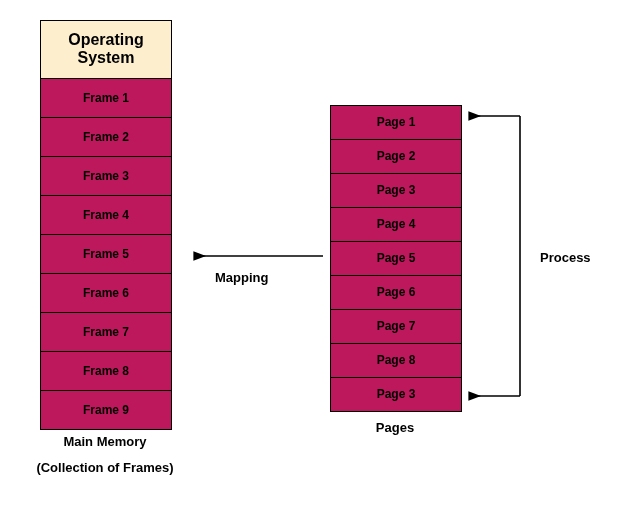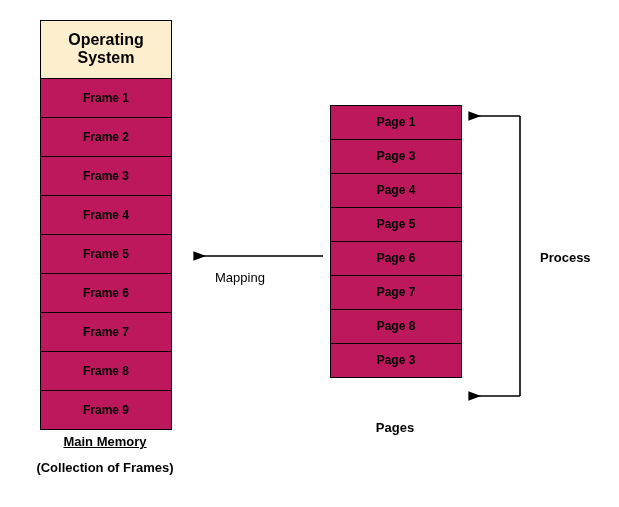--- a/index.html
+++ b/index.html
@@ -42,29 +42,29 @@
     line-height: 38px;
   }
   .col .cell:last-child { border-bottom: none; }
   .pagecol .cell { height: 33px; line-height: 33px; }
   .caption {
     position: absolute;
     text-align: center;
     font-size: 13px;
     font-weight: bold;
   }
-  .memcaption1 { left: 40px; top: 434px; width: 130px; text-decoration: underline; }
+  .memcaption1 { left: 40px; top: 434px; width: 130px; }
   .memcaption2 { left: 20px; top: 460px; width: 170px; }
   .pagecaption { left: 330px; top: 420px; width: 130px; }
   .mappinglbl {
     position: absolute;
     left: 215px;
     top: 270px;
     font-size: 13px;
-    font-weight: normal;
+    font-weight: bold;
   }
   .processlbl {
     position: absolute;
     left: 540px;
     top: 250px;
     font-size: 13px;
     font-weight: bold;
   }
   svg.absicon { position: absolute; overflow: visible; }
 </style>
@@ -81,20 +81,21 @@
     <div class="cell">Frame 4</div>
     <div class="cell">Frame 5</div>
     <div class="cell">Frame 6</div>
     <div class="cell">Frame 7</div>
     <div class="cell">Frame 8</div>
     <div class="cell">Frame 9</div>
   </div>
 
   <div class="col pagecol">
     <div class="cell">Page 1</div>
+    <div class="cell">Page 2</div>
     <div class="cell">Page 3</div>
     <div class="cell">Page 4</div>
     <div class="cell">Page 5</div>
     <div class="cell">Page 6</div>
     <div class="cell">Page 7</div>
     <div class="cell">Page 8</div>
     <div class="cell">Page 3</div>
   </div>
 
   <div class="caption memcaption1">Main Memory</div>

